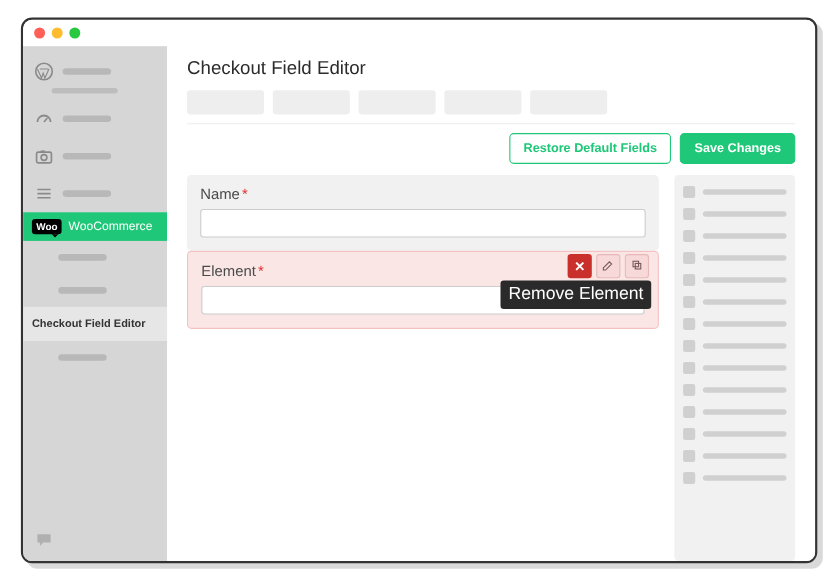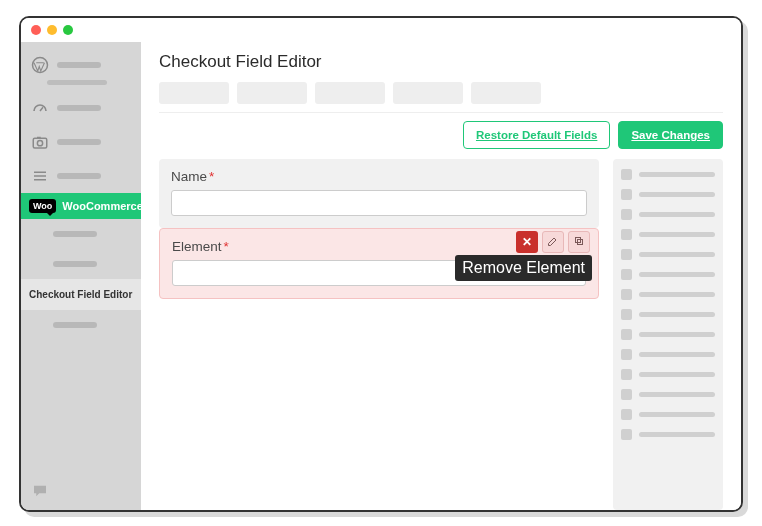--- a/index.html
+++ b/index.html
@@ -27,21 +27,21 @@
 .dot.red { background: #ff5f57; }
 .dot.yellow { background: #febc2e; }
 .dot.green { background: #28c840; }
 
 .app {
   display: flex;
   height: 468px;
 }
 
 .sidebar {
-  width: 120px;
+  width: 131px;
   background: #d6d6d6;
   display: flex;
   flex-direction: column;
   padding-top: 6px;
 }
 .sb-item {
   display: flex;
   align-items: center;
   gap: 8px;
   padding: 8px 10px;
@@ -69,21 +69,21 @@
 }
 .woo-badge::after {
   content:"";
   position:absolute;
   bottom:-3px; right:3px;
   width:0;height:0;
   border-left:3px solid transparent;
   border-right:3px solid transparent;
   border-top:3px solid #000;
 }
-.sb-active-label { color:#fff; font-size:11px; font-weight:700; }
+.sb-active-label { color:#fff; font-size:11px; font-weight:400; }
 
 .sb-selected {
   background: #e6e6e6;
   font-size: 10px;
   font-weight: 600;
   color: #333;
   padding: 10px 8px;
 }
 
 .main {
@@ -108,21 +108,20 @@
 .divider { height:1px; background:#eee; margin-bottom:8px;}
 
 .actions { display:flex; justify-content:flex-end; gap:8px; margin-bottom:10px; }
 .btn {
   font-size: 11.5px;
   padding: 7px 12px;
   border-radius: 4px;
   border: 1.5px solid;
   font-weight: 600;
   cursor: pointer;
-  text-decoration: underline;
 }
 .btn-outline { background:#fff; color:#1fc778; border-color:#1fc778; }
 .btn-primary { background:#1fc778; color:#fff; border-color:#1fc778; }
 
 .workspace { display:flex; gap:14px; flex:1; overflow:hidden;}
 .fields-col { flex:1; display:flex; flex-direction:column; }
 .side-col { width:110px; background:#f1f1f1; border-radius:4px; padding:10px 8px;}
 
 .field-card {
   background:#f1f1f1;

